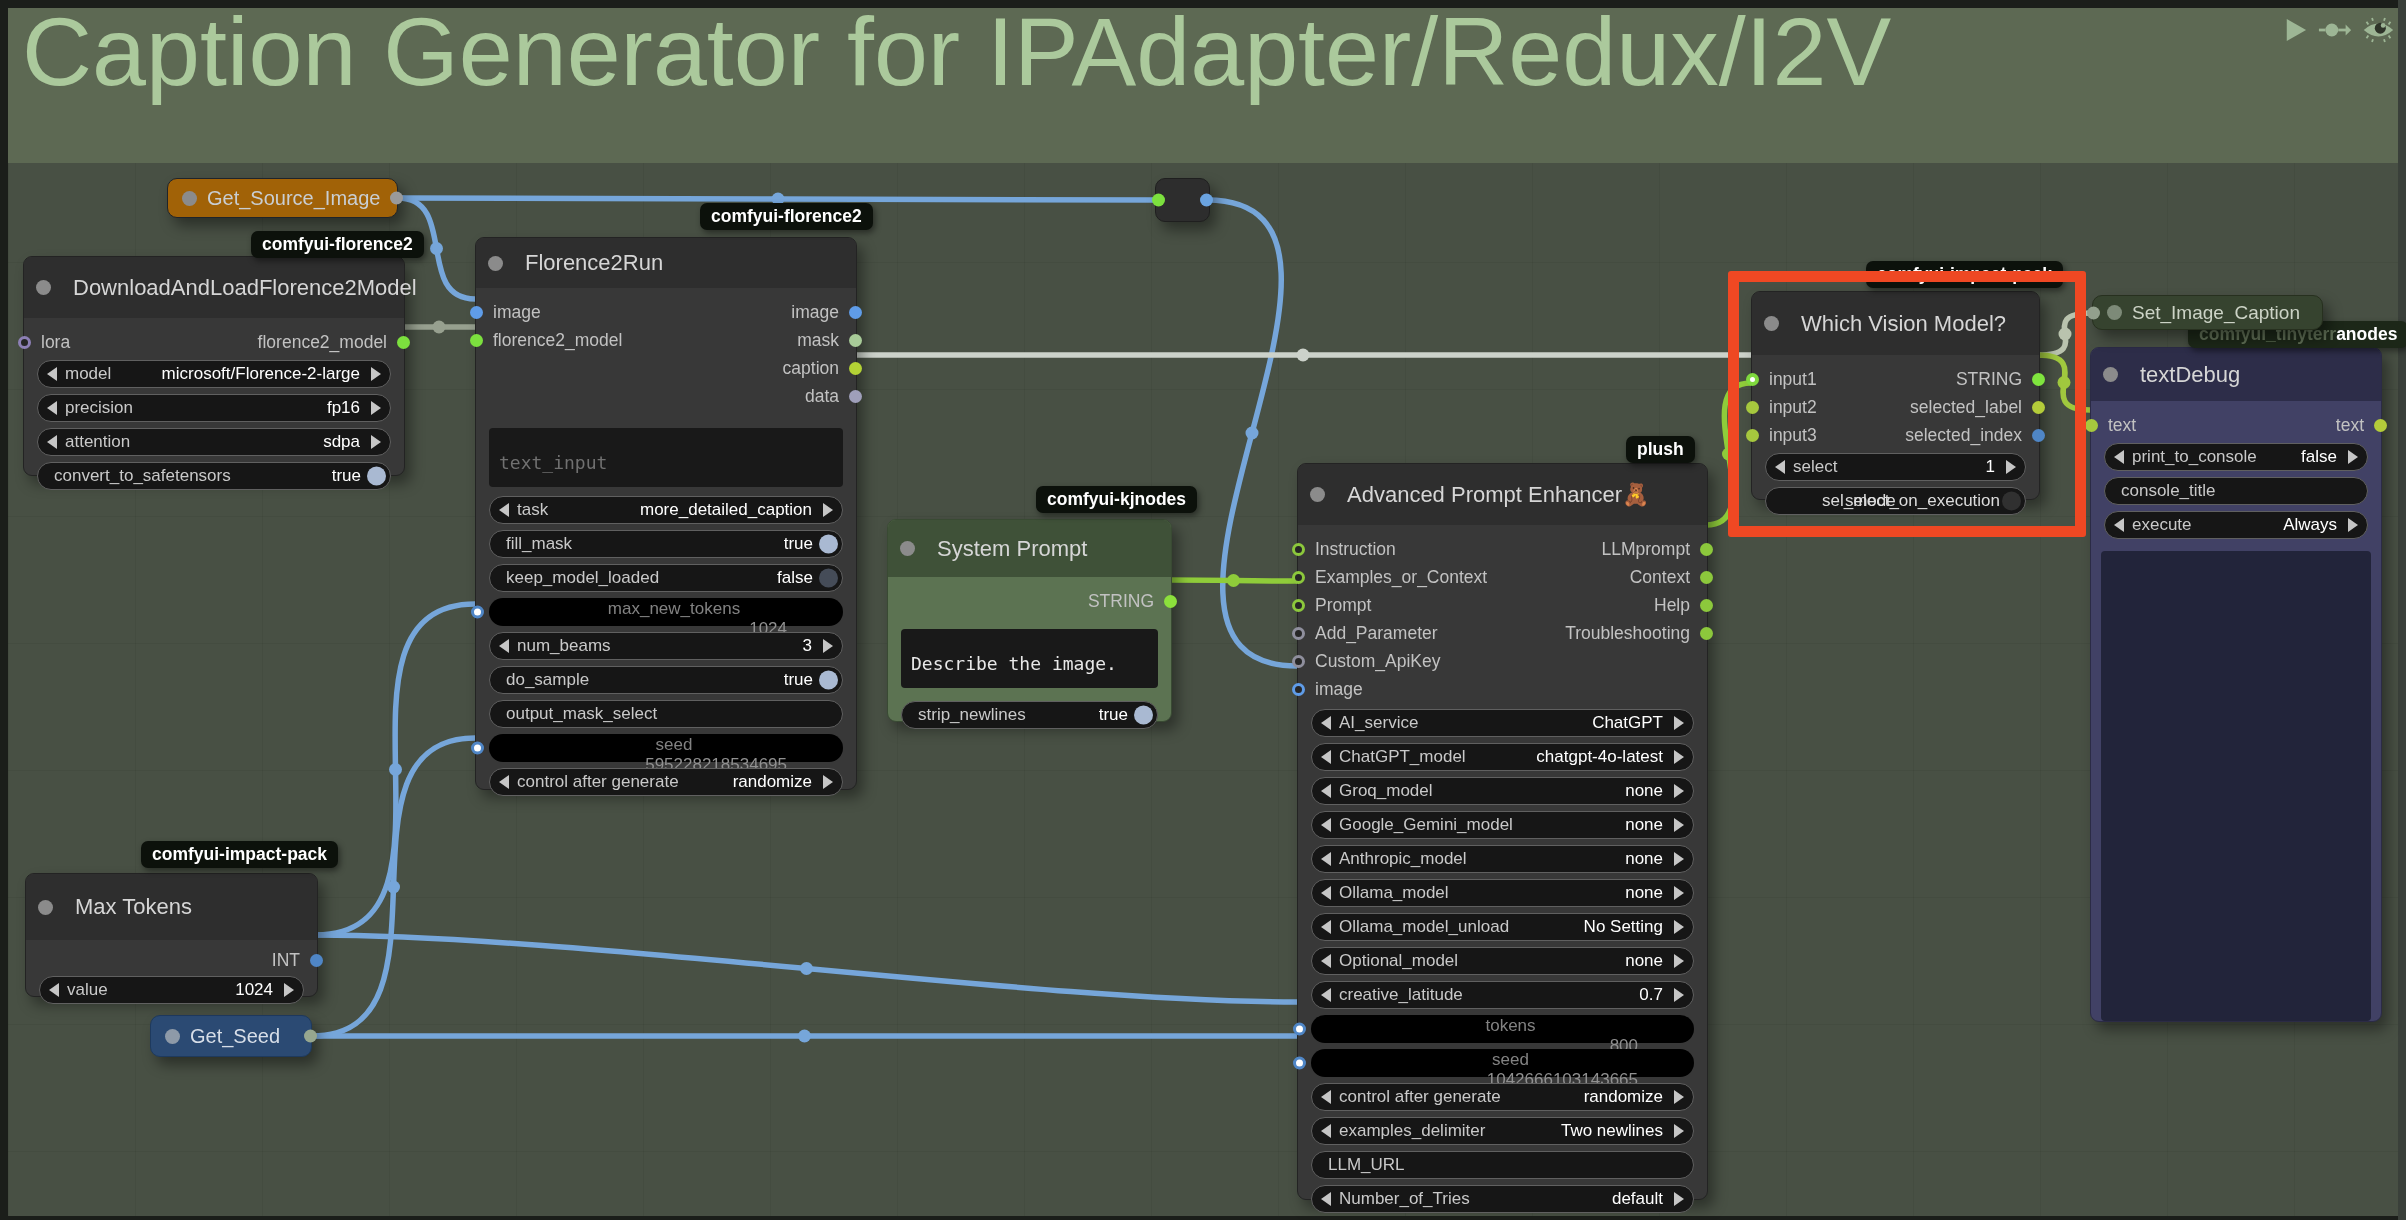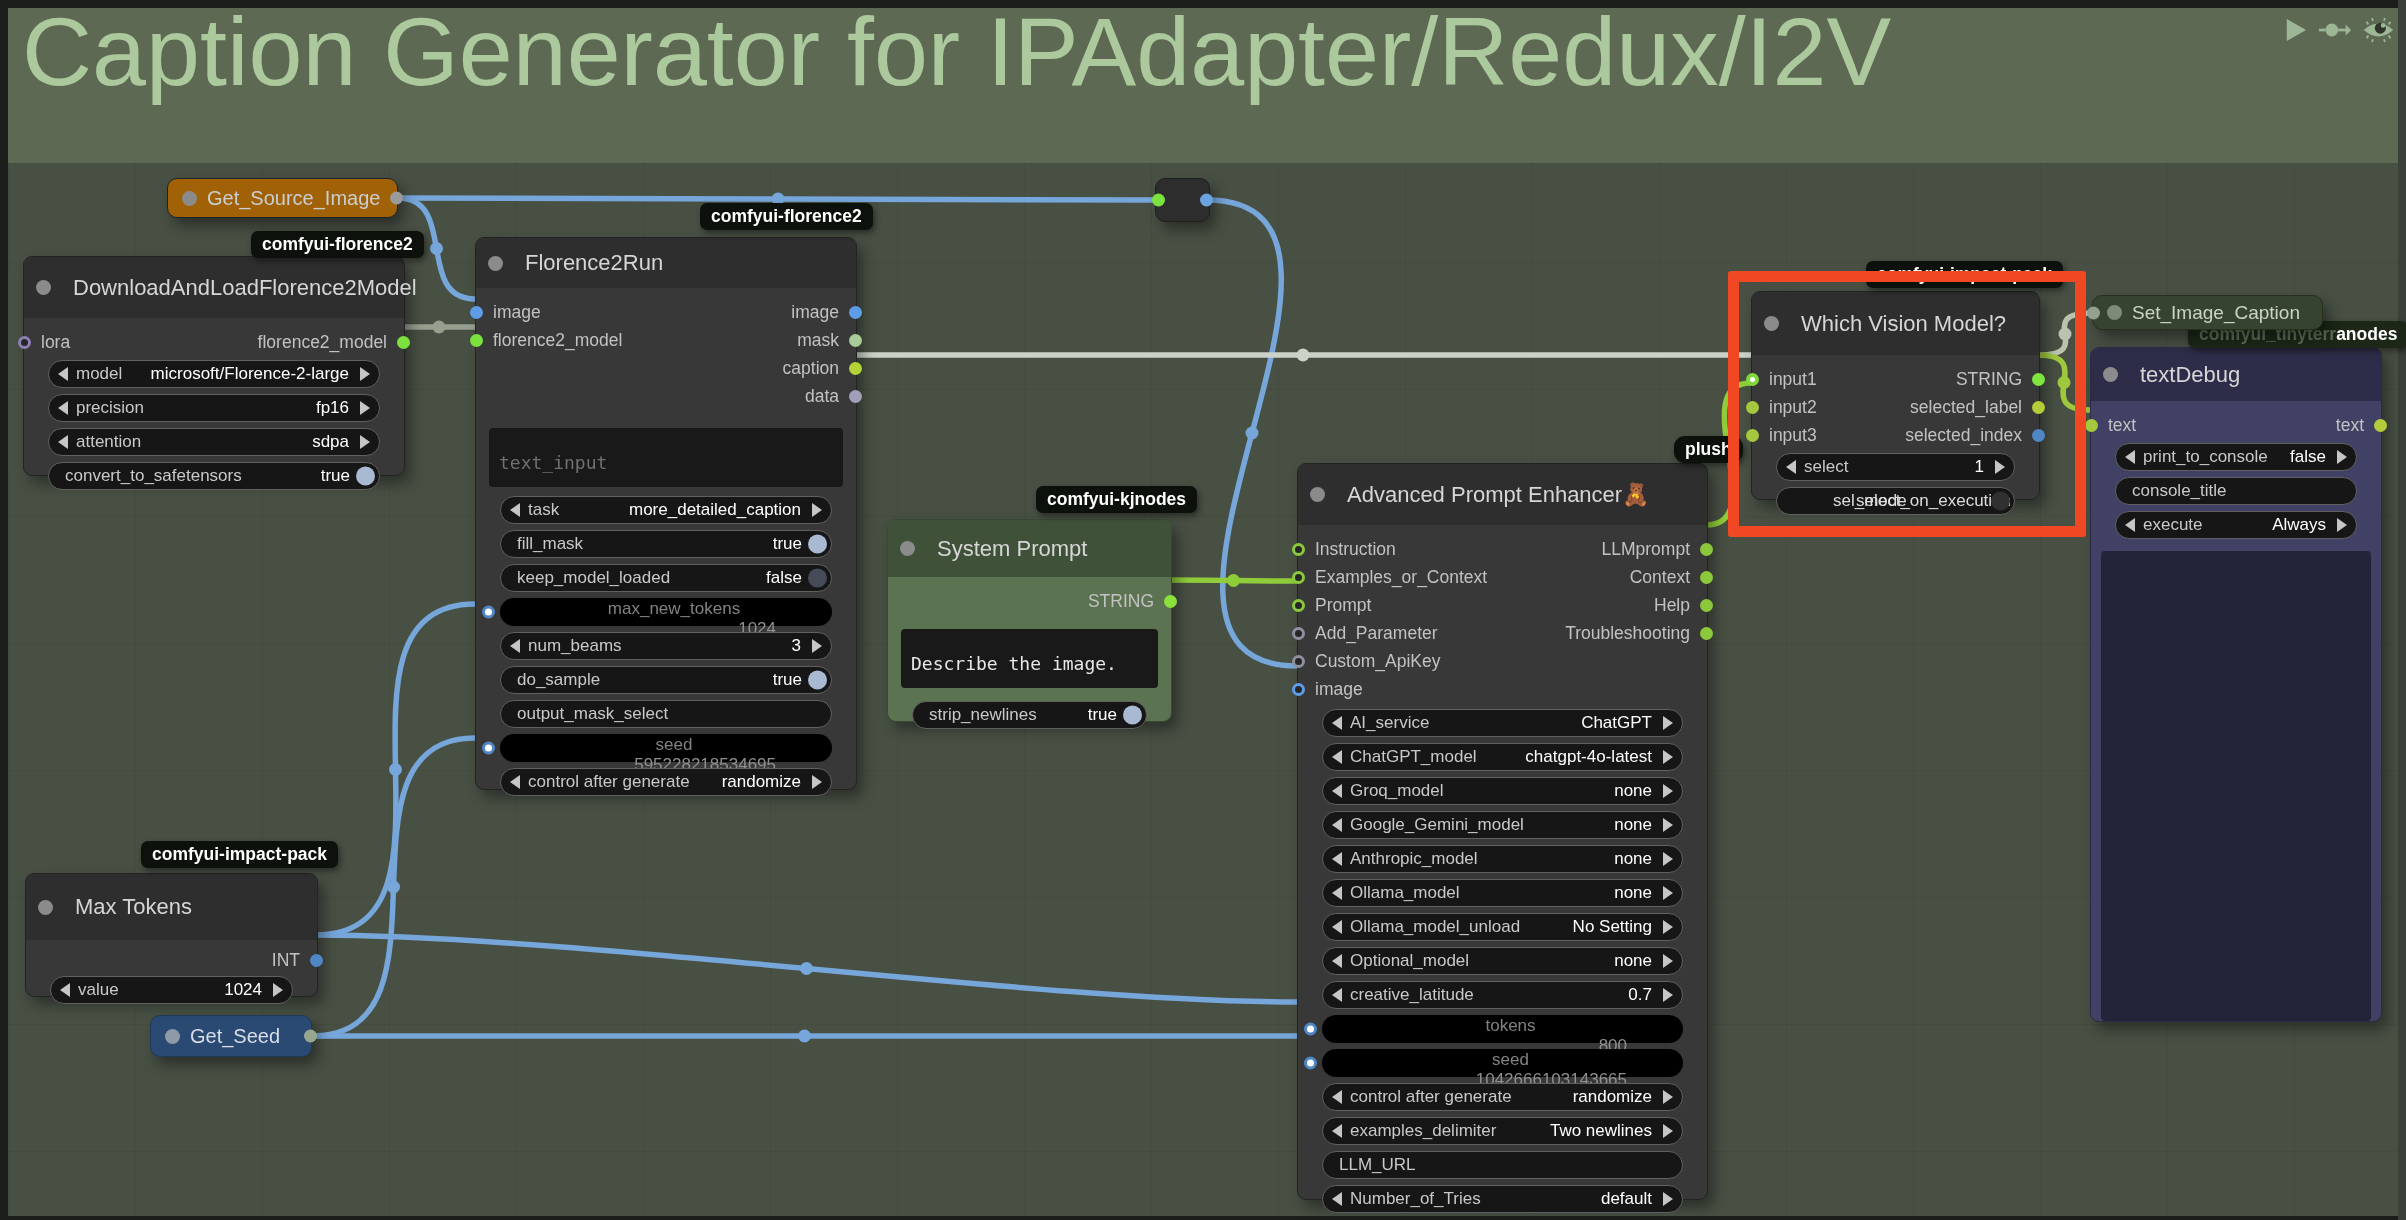--- a/index.html
+++ b/index.html
@@ -31,21 +31,21 @@
   .col{flex:1;display:flex;flex-direction:column;}
   .slot-row{position:relative;height:28px;display:flex;align-items:center;gap:9px;font-size:17.5px;color:#c2c2c2;}
   .slot-row.in{padding-left:17px;}
   .slot-row.out{justify-content:flex-end;padding-right:17px;}
   .dot{width:13px;height:13px;border-radius:50%;flex:0 0 auto;box-sizing:border-box;}
   .in .dot{position:absolute;left:-6px;}
   .out .dot{position:absolute;right:-6px;}
   .dot.ring{border:3.5px solid;background:#262626;}
   .dot.ringw{border:4px solid;background:#fff;}
   
-  .widgets{padding:0 24px;display:flex;flex-direction:column;gap:6px;}
+  .widgets{padding:0 13px;display:flex;flex-direction:column;gap:6px;}
   .w{position:relative;height:28px;border-radius:14px;background:#161616;border:1.5px solid #606060;
      display:flex;align-items:center;font-size:17px;color:#c9c9c9;box-sizing:border-box;flex:0 0 auto;}
   .w .lab{margin-left:27px;white-space:nowrap;}
   .w.text .lab,.w.toggle .lab{margin-left:16px;}
   .w .val{margin-left:auto;margin-right:30px;color:#fff;white-space:nowrap;}
   .w.toggle .val{margin-right:29px;}
   .w.dim{background:#000000;border-color:transparent;flex-direction:column;}
   .w.dim .lab{color:#828282;margin-left:16px;}
   .w.dim .val{color:#909090;margin-right:55px;}
   .tri-l{position:absolute;left:9px;width:0;height:0;border:7px solid transparent;border-left:none;border-right:10px solid #c6c6c6;}
@@ -564,21 +564,21 @@
           <span class="lab">value</span>
           <span class="val">1024</span>
           <span class="tri-r"></span>
         </div>
       </div>
   </div>
 
   <div class="badge" style="left:251px;top:231px;">comfyui-florence2</div>
   <div class="badge" style="left:700px;top:203px;">comfyui-florence2</div>
   <div class="badge" style="left:1036px;top:486px;">comfyui-kjnodes</div>
-  <div class="badge" style="left:1674px;top:436px;border-radius:11px;">plush</div>
+  <div class="badge" style="left:1626px;top:436px;">plush</div>
   <div class="badge" style="left:1866px;top:261px;z-index:11;">comfyui-impact-pack</div>
   <div class="badge" style="left:141px;top:841px;">comfyui-impact-pack</div>
   <div class="badge" id="badge-tinyterra" style="left:2188px;top:321px;z-index:11;background:#1c2718;">
     <span class="dimpart">comfyui_tinyterr</span><span>anodes</span>
   </div>
 
   <div id="highlight" style="left:1728px;top:271px;width:336px;height:244px;"></div>
 
 </div>
 

